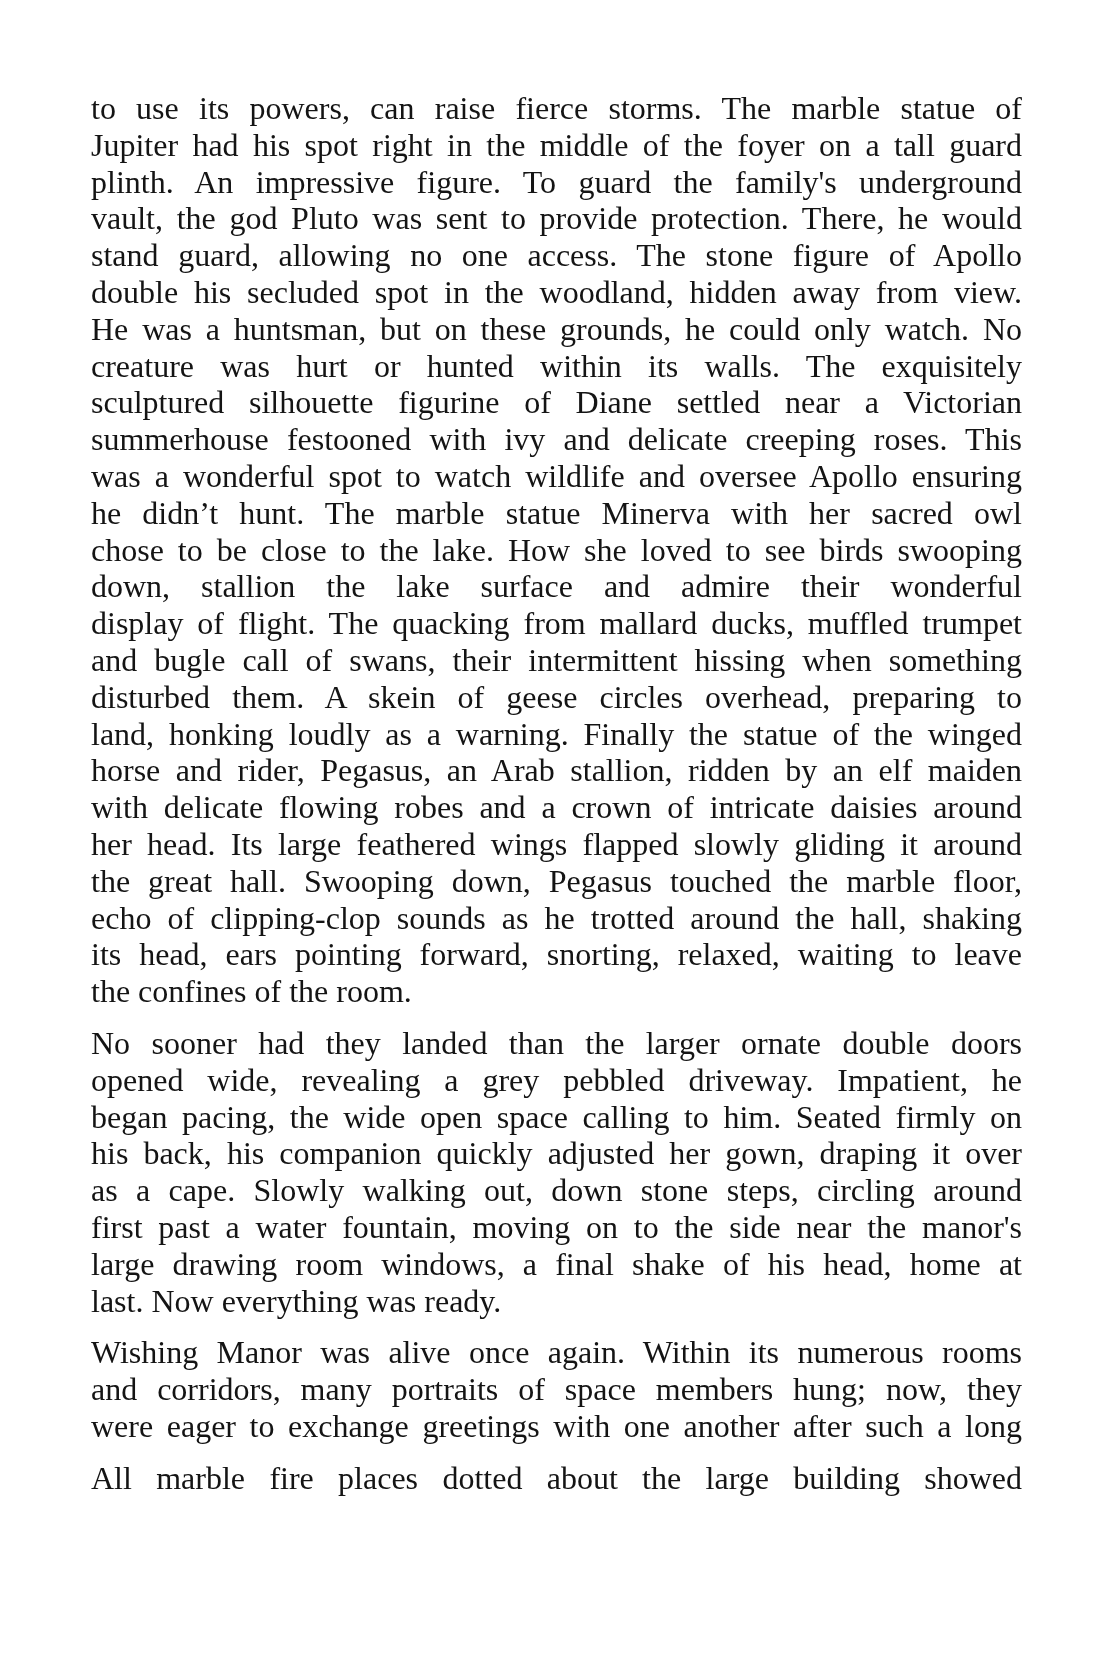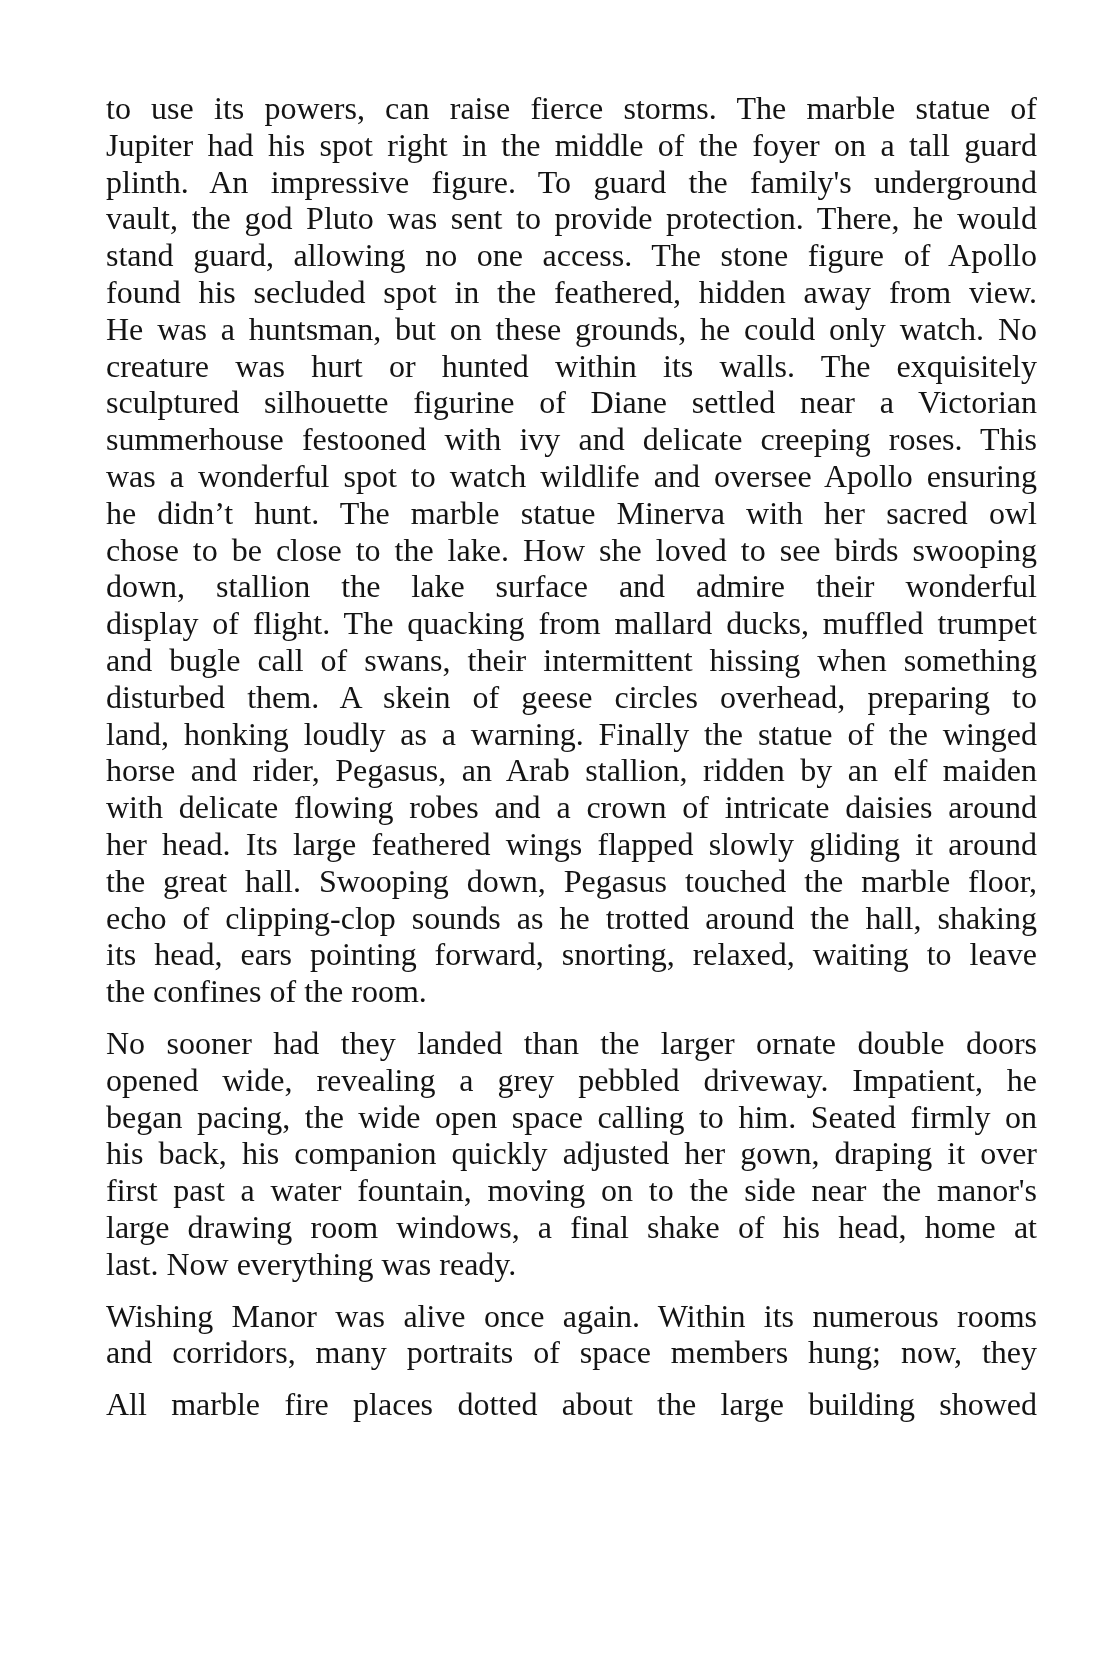--- a/index.html
+++ b/index.html
@@ -10,21 +10,21 @@
   .page {
     position: relative;
     width: 1112px;
     height: 1667px;
     background: #ffffff;
     overflow: hidden;
     font-family: "Liberation Serif", "DejaVu Serif", serif;
   }
   .text-block {
     position: absolute;
-    left: 106px;
+    left: 91px;
     top: 90px;
     width: 931px;
     color: #141414;
     font-size: 32px;
     line-height: 36.8px;
   }
   .paragraph {
     margin: 0 0 15px 0;
     padding: 0;
   }
@@ -42,21 +42,21 @@
 <body>
 
 <div class="page">
   <div class="text-block" id="text-block" style="color: rgb(20, 20, 20);">
       <div class="paragraph">
         <div class="line full">to use its powers, can raise fierce storms. The marble statue of</div>
         <div class="line full">Jupiter had his spot right in the middle of the foyer on a tall guard</div>
         <div class="line full">plinth. An impressive figure. To guard the family's underground</div>
         <div class="line full">vault, the god Pluto was sent to provide protection. There, he would</div>
         <div class="line full">stand guard, allowing no one access. The stone figure of Apollo</div>
-        <div class="line full">found his secluded spot in the feathered, hidden away from view.</div>
+        <div class="line full">double his secluded spot in the woodland, hidden away from view.</div>
         <div class="line full">He was a huntsman, but on these grounds, he could only watch. No</div>
         <div class="line full">creature was hurt or hunted within its walls. The exquisitely</div>
         <div class="line full">sculptured silhouette figurine of Diane settled near a Victorian</div>
         <div class="line full">summerhouse festooned with ivy and delicate creeping roses. This</div>
         <div class="line full">was a wonderful spot to watch wildlife and oversee Apollo ensuring</div>
         <div class="line full">he didn’t hunt. The marble statue Minerva with her sacred owl</div>
         <div class="line full">chose to be close to the lake. How she loved to see birds swooping</div>
         <div class="line full">down, stallion the lake surface and admire their wonderful</div>
         <div class="line full">display of flight. The quacking from mallard ducks, muffled trumpet</div>
         <div class="line full">and bugle call of swans, their intermittent hissing when something</div>
@@ -68,25 +68,27 @@
         <div class="line full">the great hall. Swooping down, Pegasus touched the marble floor,</div>
         <div class="line full">echo of clipping-clop sounds as he trotted around the hall, shaking</div>
         <div class="line full">its head, ears pointing forward, snorting, relaxed, waiting to leave</div>
         <div class="line">the confines of the room.</div>
       </div>
       <div class="paragraph">
         <div class="line full">No sooner had they landed than the larger ornate double doors</div>
         <div class="line full">opened wide, revealing a grey pebbled driveway. Impatient, he</div>
         <div class="line full">began pacing, the wide open space calling to him. Seated firmly on</div>
         <div class="line full">his back, his companion quickly adjusted her gown, draping it over</div>
+        <div class="line full">as a cape. Slowly walking out, down stone steps, circling around</div>
         <div class="line full">first past a water fountain, moving on to the side near the manor's</div>
         <div class="line full">large drawing room windows, a final shake of his head, home at</div>
         <div class="line">last. Now everything was ready.</div>
       </div>
       <div class="paragraph">
         <div class="line full">Wishing Manor was alive once again. Within its numerous rooms</div>
         <div class="line full">and corridors, many portraits of space members hung; now, they</div>
+        <div class="line full">were eager to exchange greetings with one another after such a long</div>
       </div>
       <div class="paragraph">
         <div class="line full">All marble fire places dotted about the large building showed</div>
       </div>
     </div>
 </div>
 
 </body></html>

